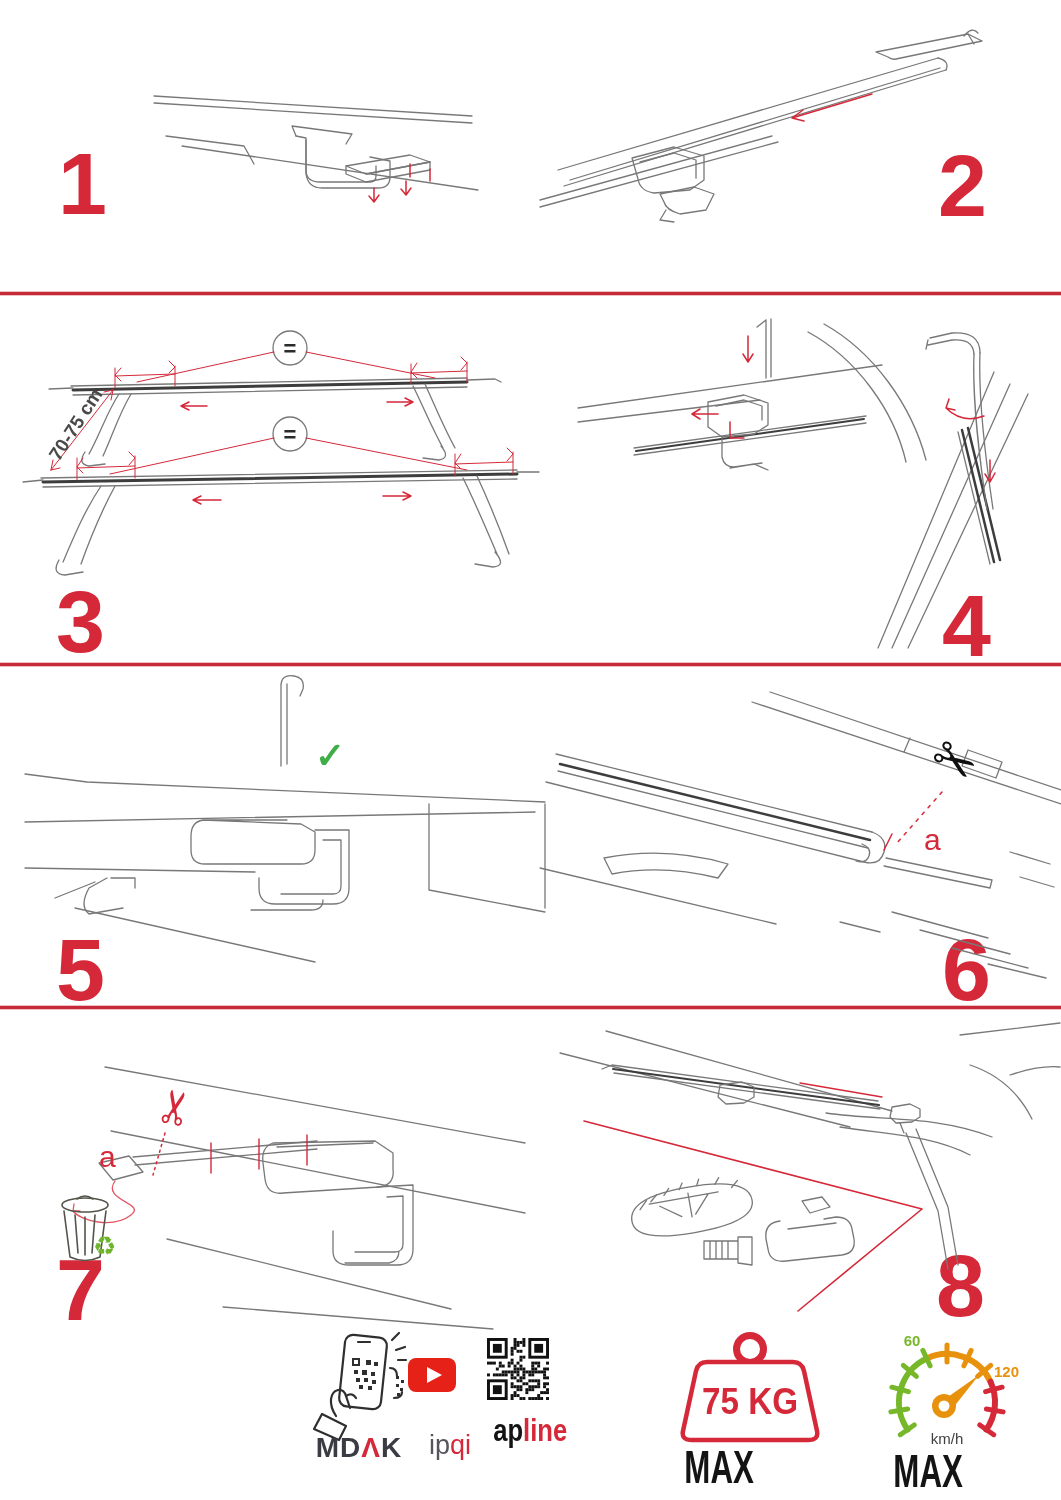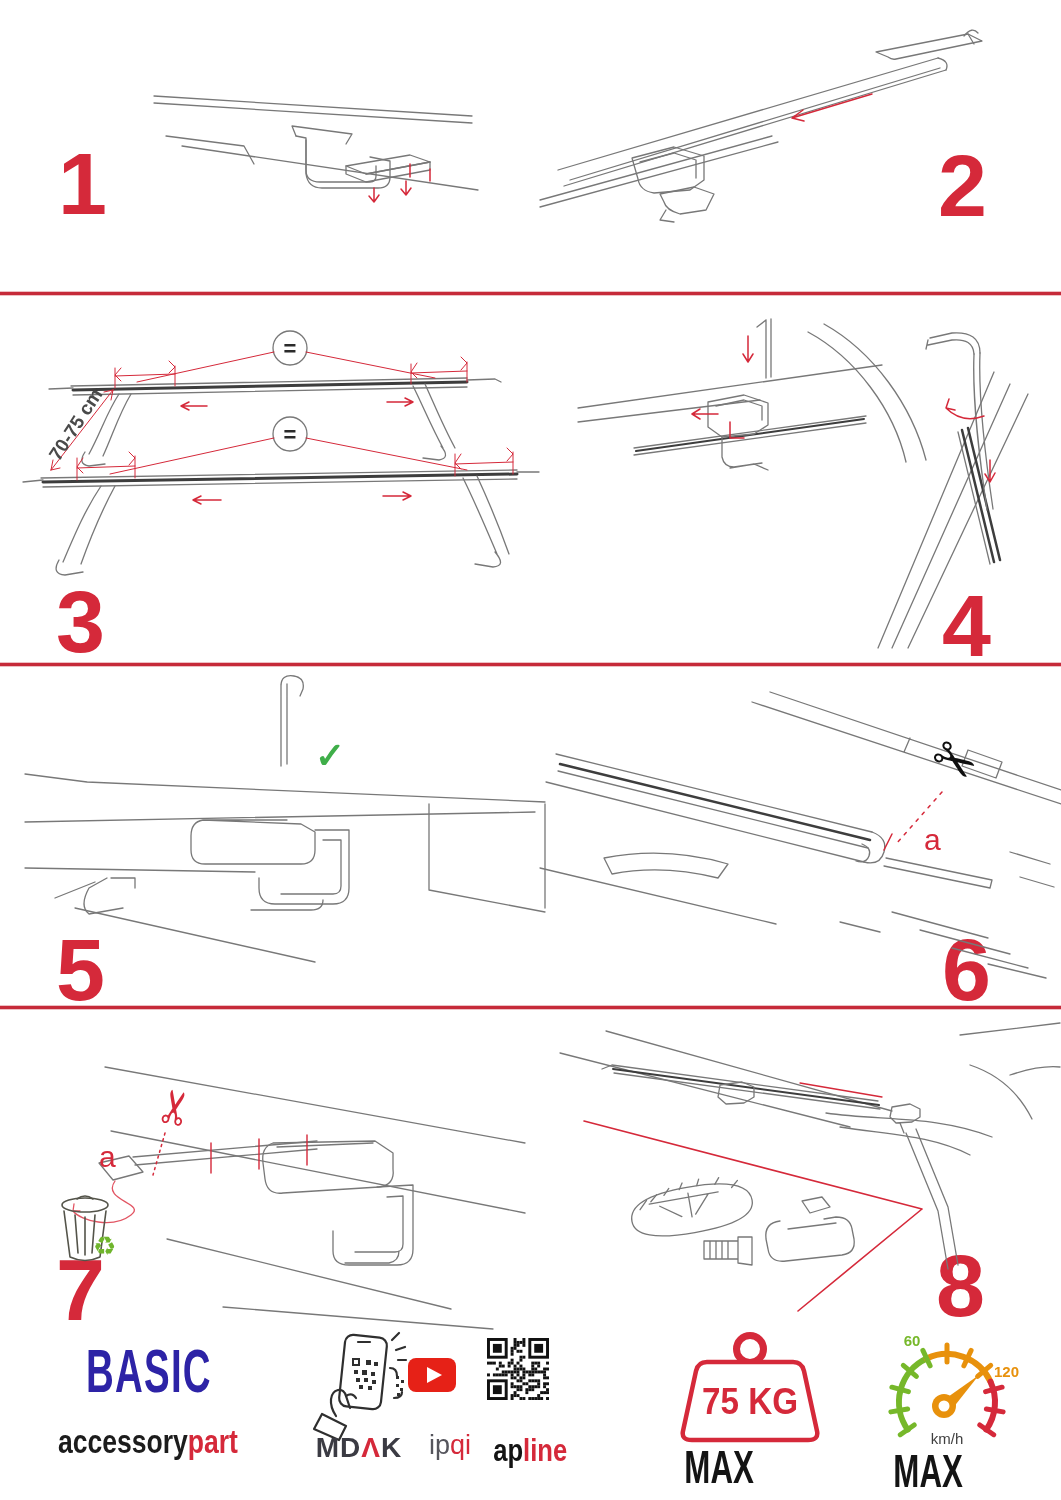--- a/index.html
+++ b/index.html
@@ -28,21 +28,21 @@
   .basic span{display:inline-block;font:700 62px/1 "Liberation Sans",sans-serif;color:var(--brand-blue);
               letter-spacing:2px;transform:scaleX(.62);transform-origin:left;}
   .subbrand{position:absolute;left:58px;top:94px;white-space:nowrap;}
   .subbrand span{display:inline-block;transform:scaleX(.78);transform-origin:left;
                  font:700 34px/1 "Liberation Sans",sans-serif;}
   .subbrand .p1{color:#1c1c1c;} .subbrand .p2{color:var(--accent);}
   .partner{position:absolute;text-align:center;white-space:nowrap;}
   .partner .a{color:var(--accent);}
   .mdak{left:296px;top:104px;width:126px;font:700 28px/1 "Liberation Sans",sans-serif;color:var(--dark);letter-spacing:1px;}
   .ipqi{left:424px;top:102px;width:52px;font:500 27px/1 "Liberation Sans",sans-serif;color:#55555c;}
-  .apline{left:482px;top:104px;width:96px;text-decoration:underline;}
+  .apline{left:482px;top:84px;width:96px;text-decoration:underline;}
   .apline span{display:inline-block;transform:scaleX(.8);font:600 32px/1 "Liberation Sans",sans-serif;color:#141414;}
   .maxlbl{position:absolute;}
   .maxlbl span{display:inline-block;transform:scaleX(.68);font:700 46px/1 "Liberation Sans",sans-serif;color:#141414;}
   .yt{position:absolute;left:408px;top:28px;}
 </style>
 </head>
 <body>
 
 <div class="page">
 
@@ -232,26 +232,20 @@
         <path class="ln" d="M100,186 l8,-8 M112,180 l7,-6 M126,176 l6,-6 M142,173 l4,-6 M160,172 l3,-6 M178,174 l5,-6 M194,180 l7,-6"></path>
       </g>
       <path class="ln" d="M240,206 q-16,2 -14,18 l2,10 q2,14 18,12 l56,-6 q14,-2 12,-16 l-2,-10 q-2,-12 -16,-12 l-12,2"></path>
       <path class="ln" d="M262,186 l20,-4 8,10 -20,6 z M248,214 l48,-6"></path>
       <path class="ln" d="M198,222 v26 l14,2 v-28 z M198,226 h-34 M198,244 h-34 M164,226 v18 M170,226 v18 M176,226 v18 M182,226 v18 M188,226 v18"></path>
     </svg>
   </div>
 
   <div class="footer">
 
-    <div class="basic">
-      <span>BASIC</span>
-    </div>
-    <div class="subbrand">
-      <span><i style="font-style:normal" class="p1">accessory</i><i style="font-style:normal" class="p2">part</i></span>
-    </div>
 
     <svg style="left:312px;top:2px;" width="92" height="96" viewBox="0 0 92 96">
       <g fill="none" stroke="#2f2f2f" stroke-width="2.2" stroke-linecap="round" stroke-linejoin="round">
         <rect x="30" y="4" width="42" height="72" rx="8" transform="rotate(6 51 40)"></rect>
         <path d="M46,10 h12"></path>
         <path d="M24,84 C16,72 18,60 26,58 C30,57 33,60 34,64 L38,76"></path>
         <path d="M34,64 q6,-4 10,2"></path>
         <path d="M10,82 l24,12 -7,14 -25,-11 z"></path>
         <path d="M80,8 l7,-7 M84,18 l9,-3 M86,28 h8"></path>
         <path d="M78,36 q7,0 7,8 M82,66 q8,0 8,-6"></path>

